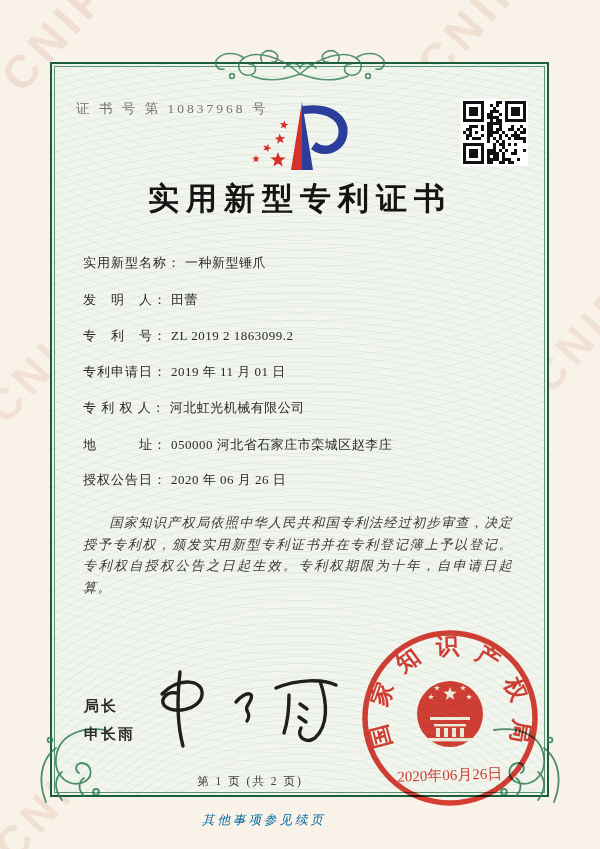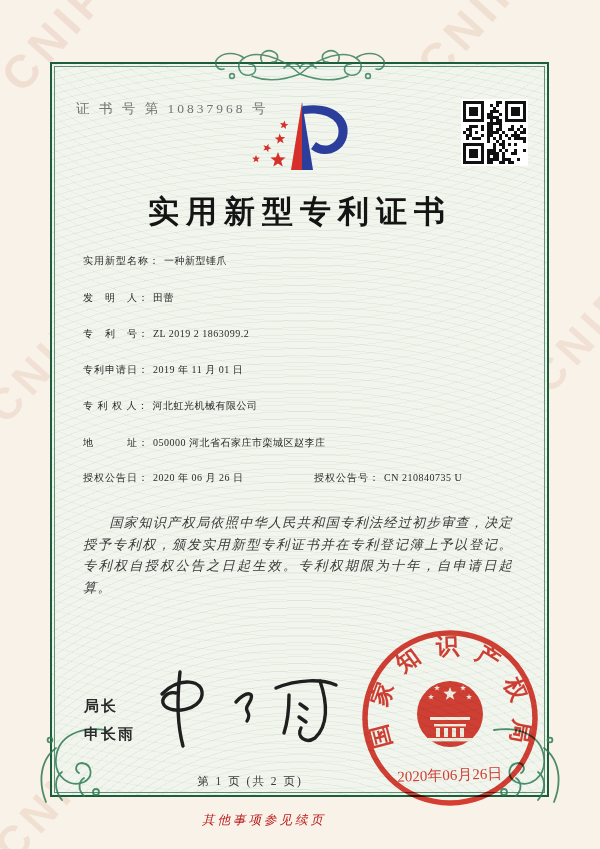--- a/index.html
+++ b/index.html
@@ -24,43 +24,43 @@
       #f2f5ed;
   }
   .frame-inner{position:absolute;inset:2px;border:1px solid #5b9273;pointer-events:none;}
   .orn{position:absolute;pointer-events:none;}
   
   .cert-no{position:absolute;left:76px;top:100px;font-size:13.5px;letter-spacing:3px;color:#737373;}
   .logo{position:absolute;left:240px;top:92px;}
   .qr{position:absolute;left:461px;top:99px;background:#fff;padding:2px;}
   .title{
     position:absolute;left:0;top:178px;width:600px;text-align:center;
-    font-size:31px;font-weight:bold;color:#141414;letter-spacing:7px;margin-top:13px;
-  }
-  .field-row{position:absolute;left:83px;width:460px;font-size:10px;color:#2a2a2a;}
+    font-size:31px;font-weight:bold;color:#141414;letter-spacing:7px;
+  }
+  .field-row{position:absolute;left:83px;width:460px;font-size:13px;color:#2a2a2a;}
   .f-label{letter-spacing:1px;}
   .f-value{margin-left:4px;letter-spacing:.5px;}
   .grant-no{position:absolute;left:231px;top:0;}
   .body-text{
     position:absolute;left:67px;top:496px;width:462px;
     font-size:13.2px;line-height:21.6px;color:#3a3a3a;
     font-style:italic;letter-spacing:1.2px;text-align:justify;
   }
   .body-text p{margin:16px;text-indent:2em;}
   .sig-block{
     position:absolute;left:84px;top:692px;
     font-family:"Liberation Sans","DejaVu Sans",sans-serif;
     font-size:15px;font-weight:600;color:#2b2b2b;line-height:28px;letter-spacing:2px;
   }
   .sig-script{position:absolute;left:150px;top:660px;}
   .seal{position:absolute;left:350px;top:618px;opacity:.93;mix-blend-mode:multiply;}
   .page-num{position:absolute;left:0;top:774px;width:500px;text-align:center;
     font-size:11.5px;color:#3a3a3a;letter-spacing:2px;}
   .footer-note{position:absolute;left:0;top:812px;width:528px;text-align:center;
-    font-size:12.5px;color:#b91c1c;letter-spacing:3px;font-style:italic;}
+    font-size:12.5px;color:#0369a1;letter-spacing:3px;font-style:italic;}
 </style>
 </head>
 <body>
 
 <div id="wm-layer">
     <div class="wm" style="left: -18px; top: -6px; font-size: 46px; opacity: 0.16;">CNIPA</div>
     <div class="wm" style="left: 398px; top: -18px; font-size: 46px; opacity: 0.15;">CNIPA</div>
     <div class="wm" style="left: 512px; top: 300px; font-size: 44px; opacity: 0.14;">CNIPA</div>
     <div class="wm" style="left: -32px; top: 330px; font-size: 44px; opacity: 0.14;">CNIPA</div>
     <div class="wm" style="left: 308px; top: 222px; font-size: 40px; opacity: 0.09;">CNIPA</div>
@@ -365,23 +365,20 @@
   <span class="f-label">专利申请日：</span><span class="f-value">2019 年 11 月 01 日</span>
 </div>
 <div class="field-row" style="top:399px">
   <span class="f-label">专 利 权 人：</span><span class="f-value">河北虹光机械有限公司</span>
 </div>
 <div class="field-row" style="top:436px">
   <span class="f-label">地　　　址：</span><span class="f-value">050000 河北省石家庄市栾城区赵李庄</span>
 </div>
 <div class="field-row" style="top:471px">
   <span class="f-label">授权公告日：</span><span class="f-value">2020 年 06 月 26 日</span>
-  <span class="grant-no">
-    <span class="f-label">授权公告号：</span><span class="f-value">CN 210840735 U</span>
-  </span>
 </div>
 
 <div class="body-text">
   <p>国家知识产权局依照中华人民共和国专利法经过初步审查，决定授予专利权，颁发实用新型专利证书并在专利登记簿上予以登记。专利权自授权公告之日起生效。专利权期限为十年，自申请日起算。</p>
 </div>
 
 <div class="sig-block">
   <div>局长</div>
   <div>申长雨</div>
 </div>

